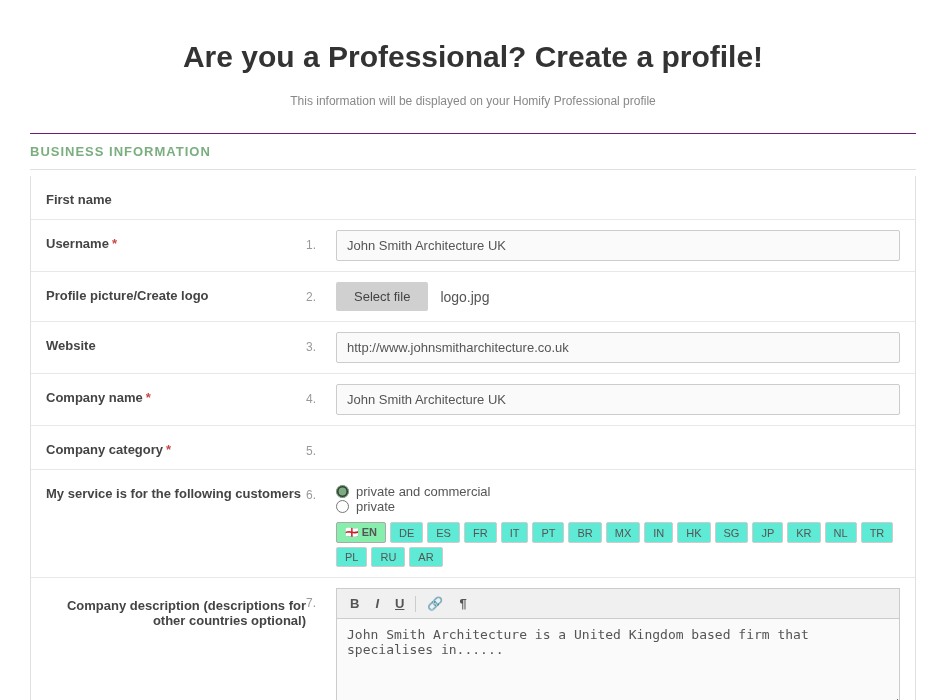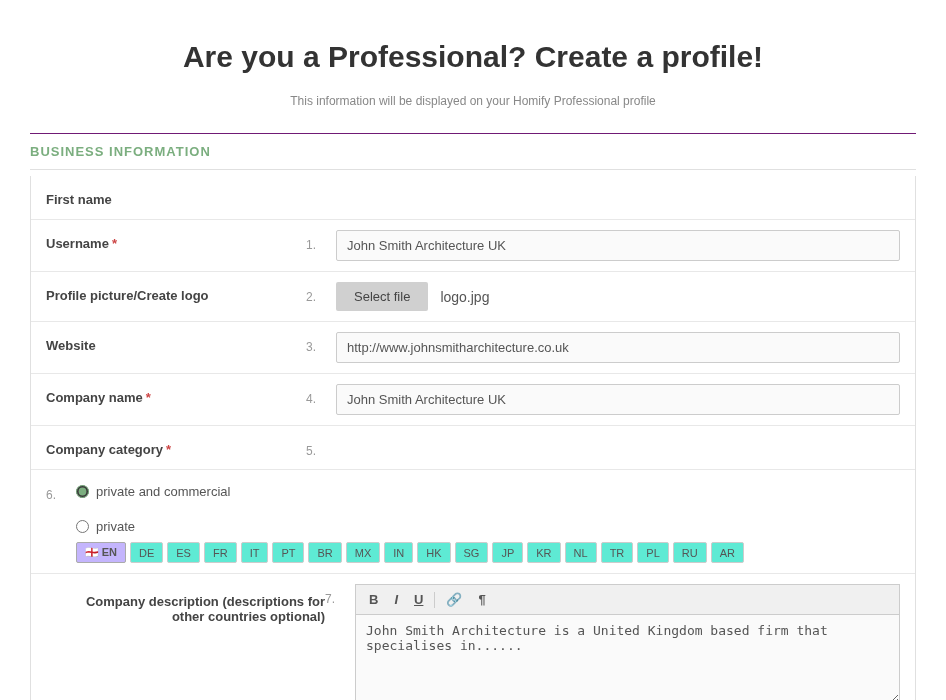--- a/index.html
+++ b/index.html
@@ -104,21 +104,21 @@
       cursor: pointer;
       border-radius: 2px;
     }
     .file-name {
       font-size: 14px;
       color: #555;
     }
     .radio-group {
       display: flex;
       flex-direction: column;
-      gap: 20px;
+      gap: 0;
       padding-top: 4px;
     }
     .radio-item {
       display: flex;
       align-items: center;
       gap: 7px;
       font-size: 13px;
       color: #555;
     }
     .radio-item input[type="radio"] {
@@ -134,21 +134,21 @@
     .lang-tab {
       padding: 3px 8px;
       border: 1px solid #ccc;
       background: #5eead4;
       font-size: 11px;
       cursor: pointer;
       border-radius: 2px;
       color: #555;
     }
     .lang-tab.active {
-      background: #c4b5fd;
+      background: #86efac;
       border-color: #aaa;
       font-weight: bold;
     }
     .lang-tab .flag {
       margin-right: 3px;
     }
     .text-editor-toolbar {
       background: #f0f0f0;
       border: 1px solid #ccc;
       border-bottom: none;
@@ -263,20 +263,23 @@
       <div class="field-label-col">
         <span>Company category</span>
         <span class="required-star">*</span>
       </div>
       <div class="step-num-col">
         <span>5.</span>
       </div>
     </div>
 
     <div class="form-row">
+      <div class="field-label-col">
+        <span>My service is for the following customers</span>
+      </div>
       <div class="step-num-col">
         <span>6.</span>
       </div>
       <div class="field-input-col">
         <div class="radio-group">
           <label class="radio-item">
             <input type="radio" name="service_customers" value="both" checked="" style="">
             <span>private and commercial</span>
           </label>
           <label class="radio-item">
@@ -301,21 +304,21 @@
             <button class="lang-tab">NL</button>
             <button class="lang-tab">TR</button>
             <button class="lang-tab">PL</button>
             <button class="lang-tab">RU</button>
             <button class="lang-tab">AR</button>
           </div>
       </div>
     </div>
 
     <div class="form-row">
-      <div class="field-label-col" style="align-items:flex-start; padding-top:10px;margin-left:19px;">
+      <div class="field-label-col" style="align-items:flex-start; padding-top:10px;">
         <span>Company description (descriptions for other countries optional)</span>
       </div>
       <div class="step-num-col">
         <span>7.</span>
       </div>
       <div class="field-input-col description-field-wrapper">
         <div class="text-editor-toolbar">
           <button class="toolbar-btn">B</button>
           <button class="toolbar-btn" style="font-style:italic;">I</button>
           <button class="toolbar-btn" style="text-decoration:underline;">U</button>

